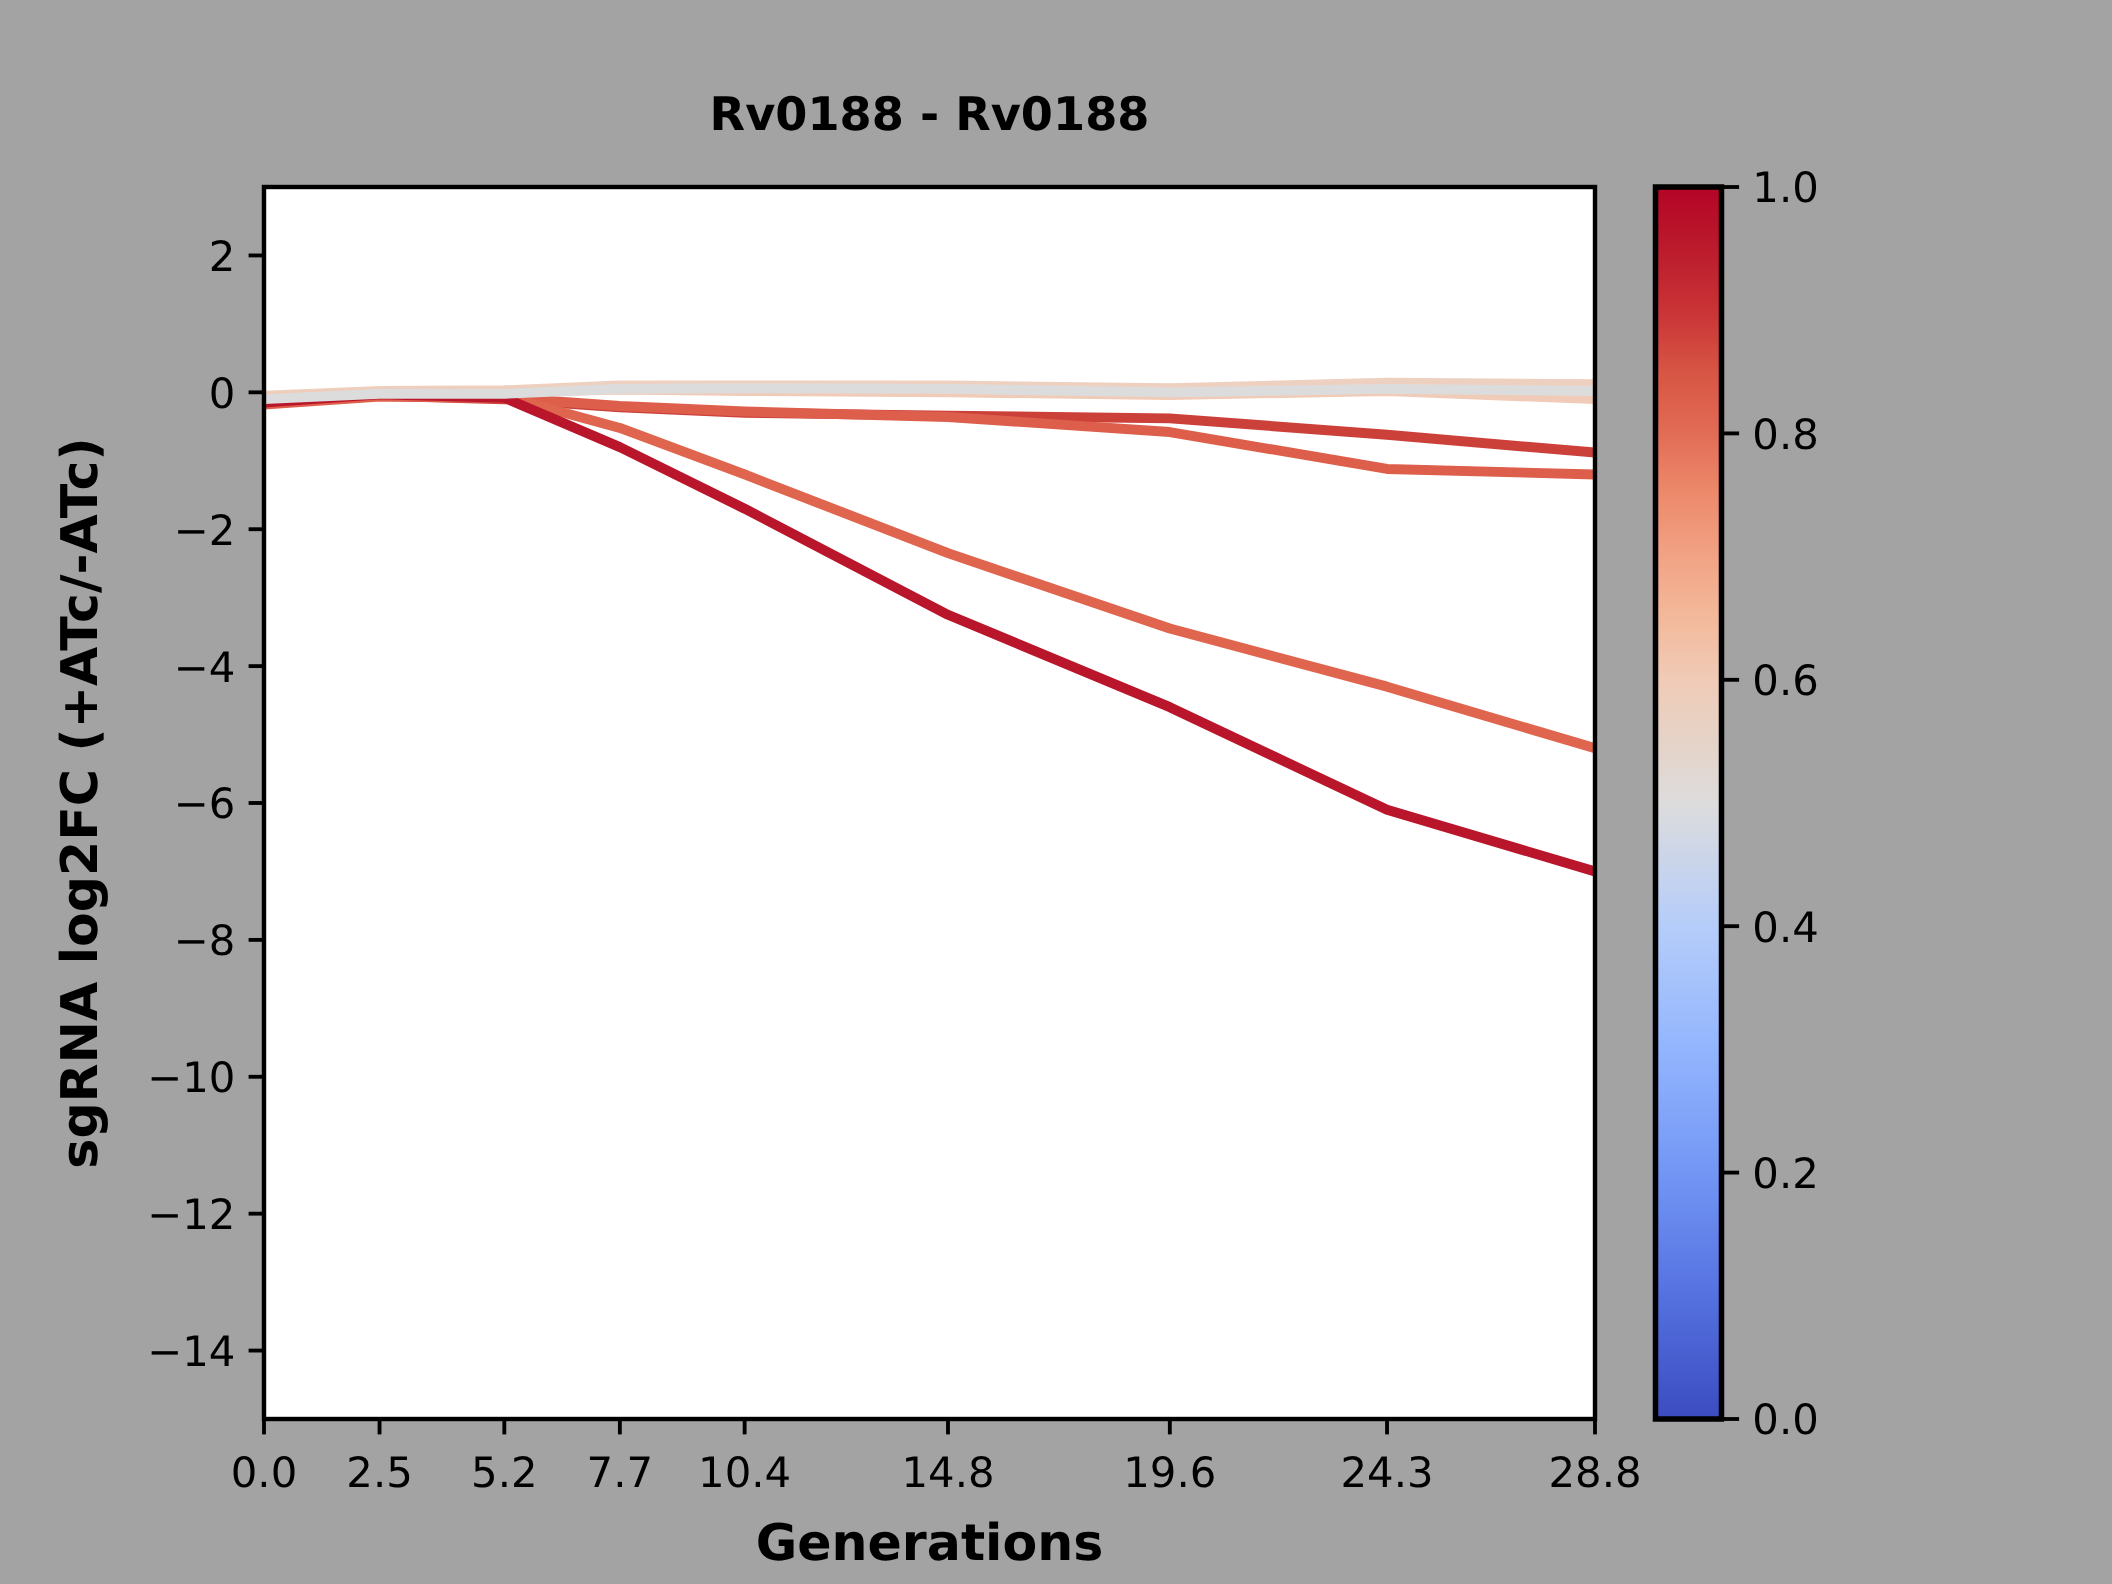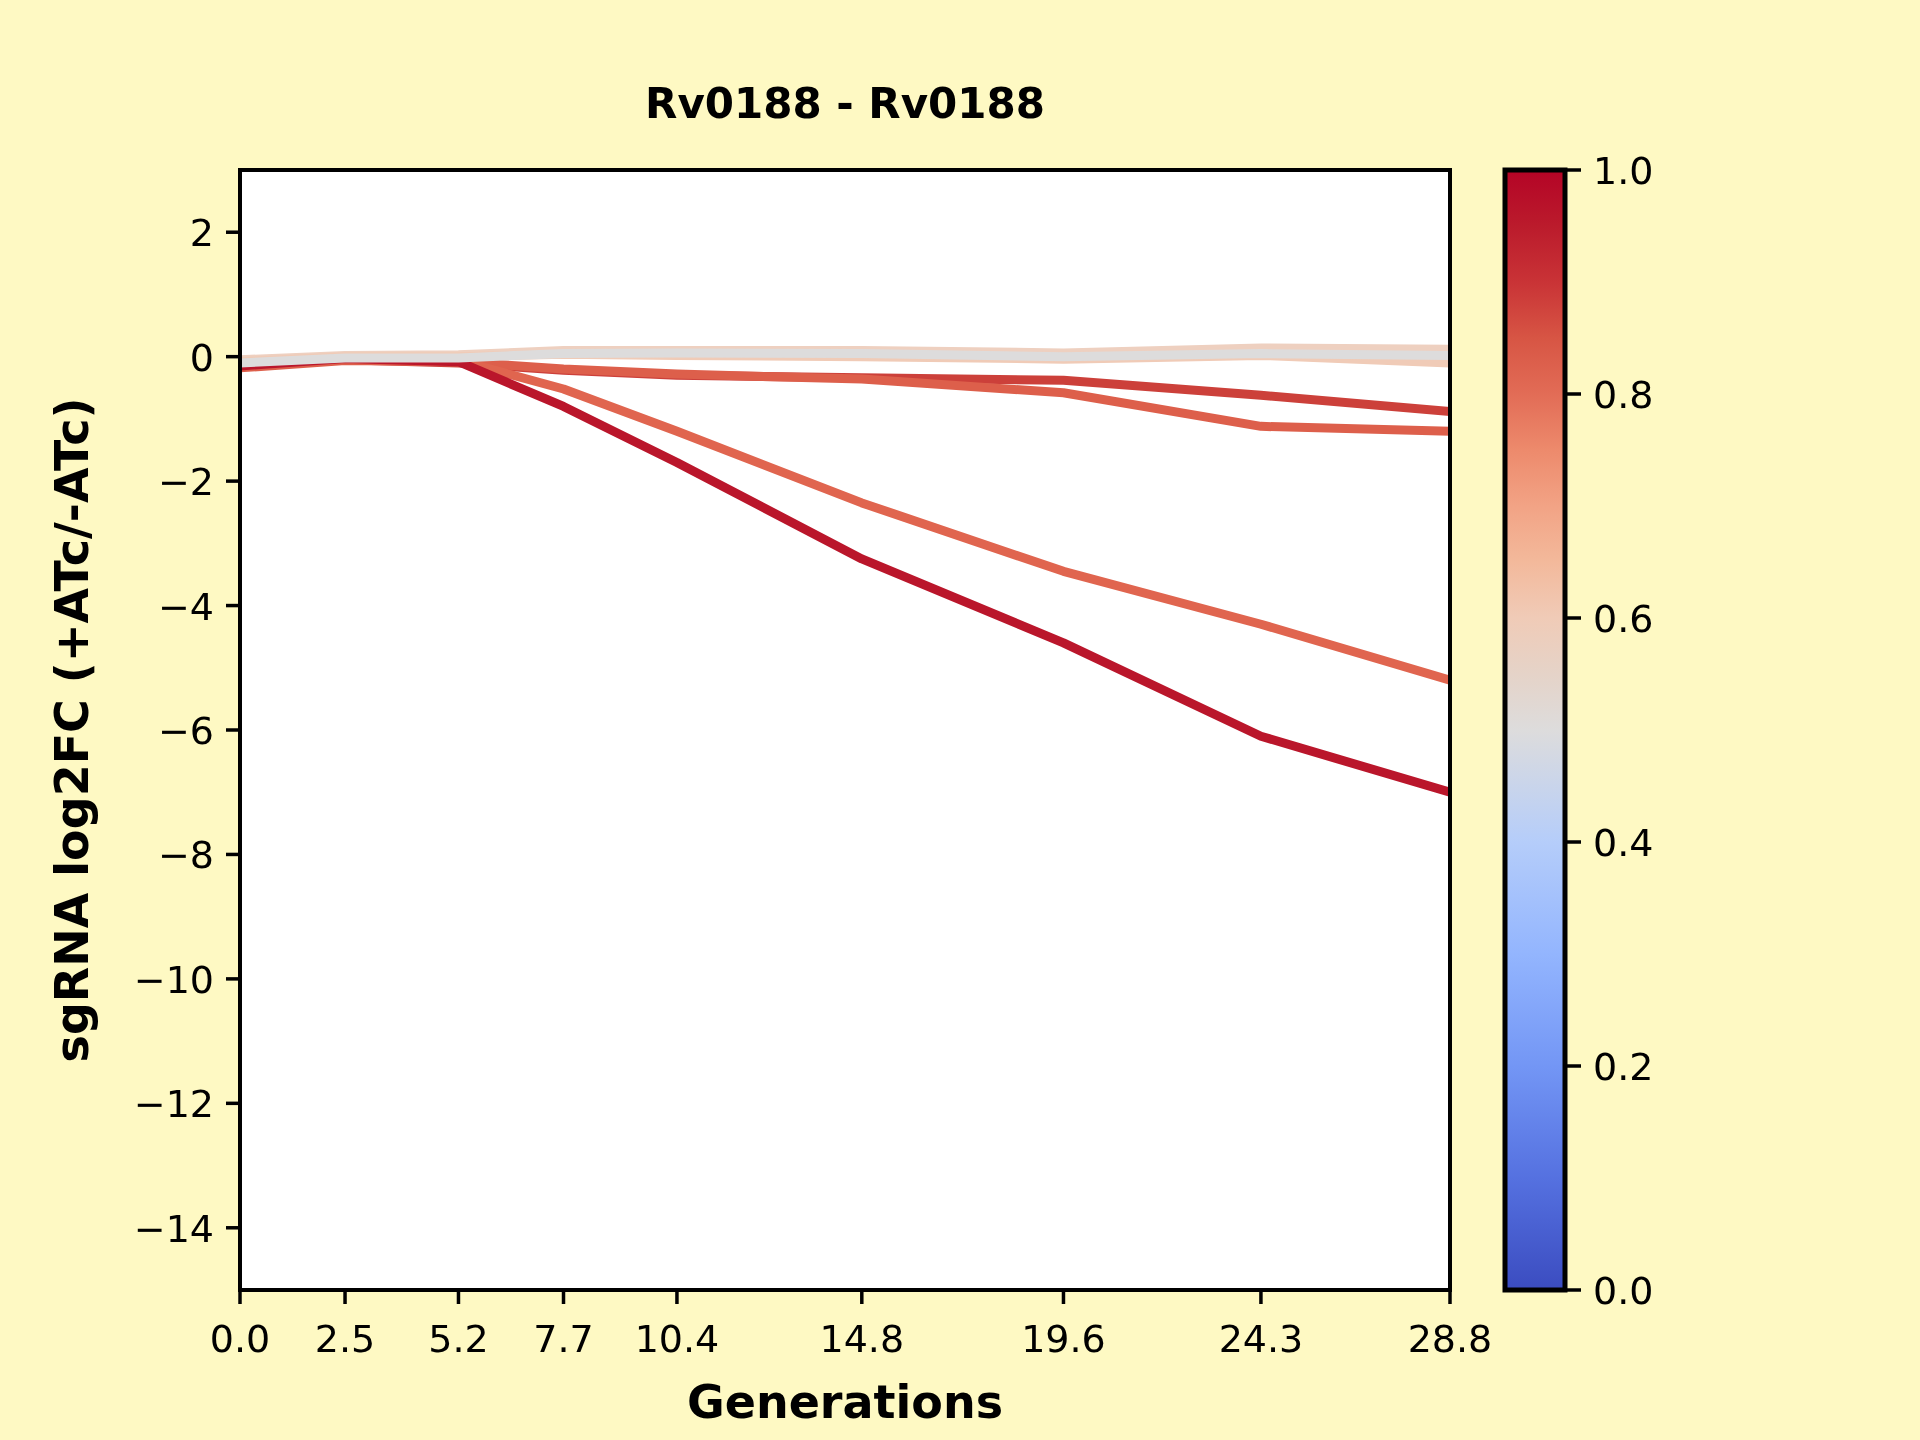--- a/index.html
+++ b/index.html
@@ -10,21 +10,21 @@
   body {
     width: 1920px;
     height: 1440px;
     font-family: "DejaVu Sans", sans-serif;
     overflow: hidden;
   }
   #figure {
     position: relative;
     width: 1920px;
     height: 1440px;
-    background: #fef9c3;
+    background: #a3a3a3;
   }
   svg { display: block; }
   .tick-label {
     font-family: "DejaVu Sans", sans-serif;
     font-size: 38px;
     fill: #000000;
   }
   .axis-title {
     font-family: "DejaVu Sans", sans-serif;
     font-size: 46px;

